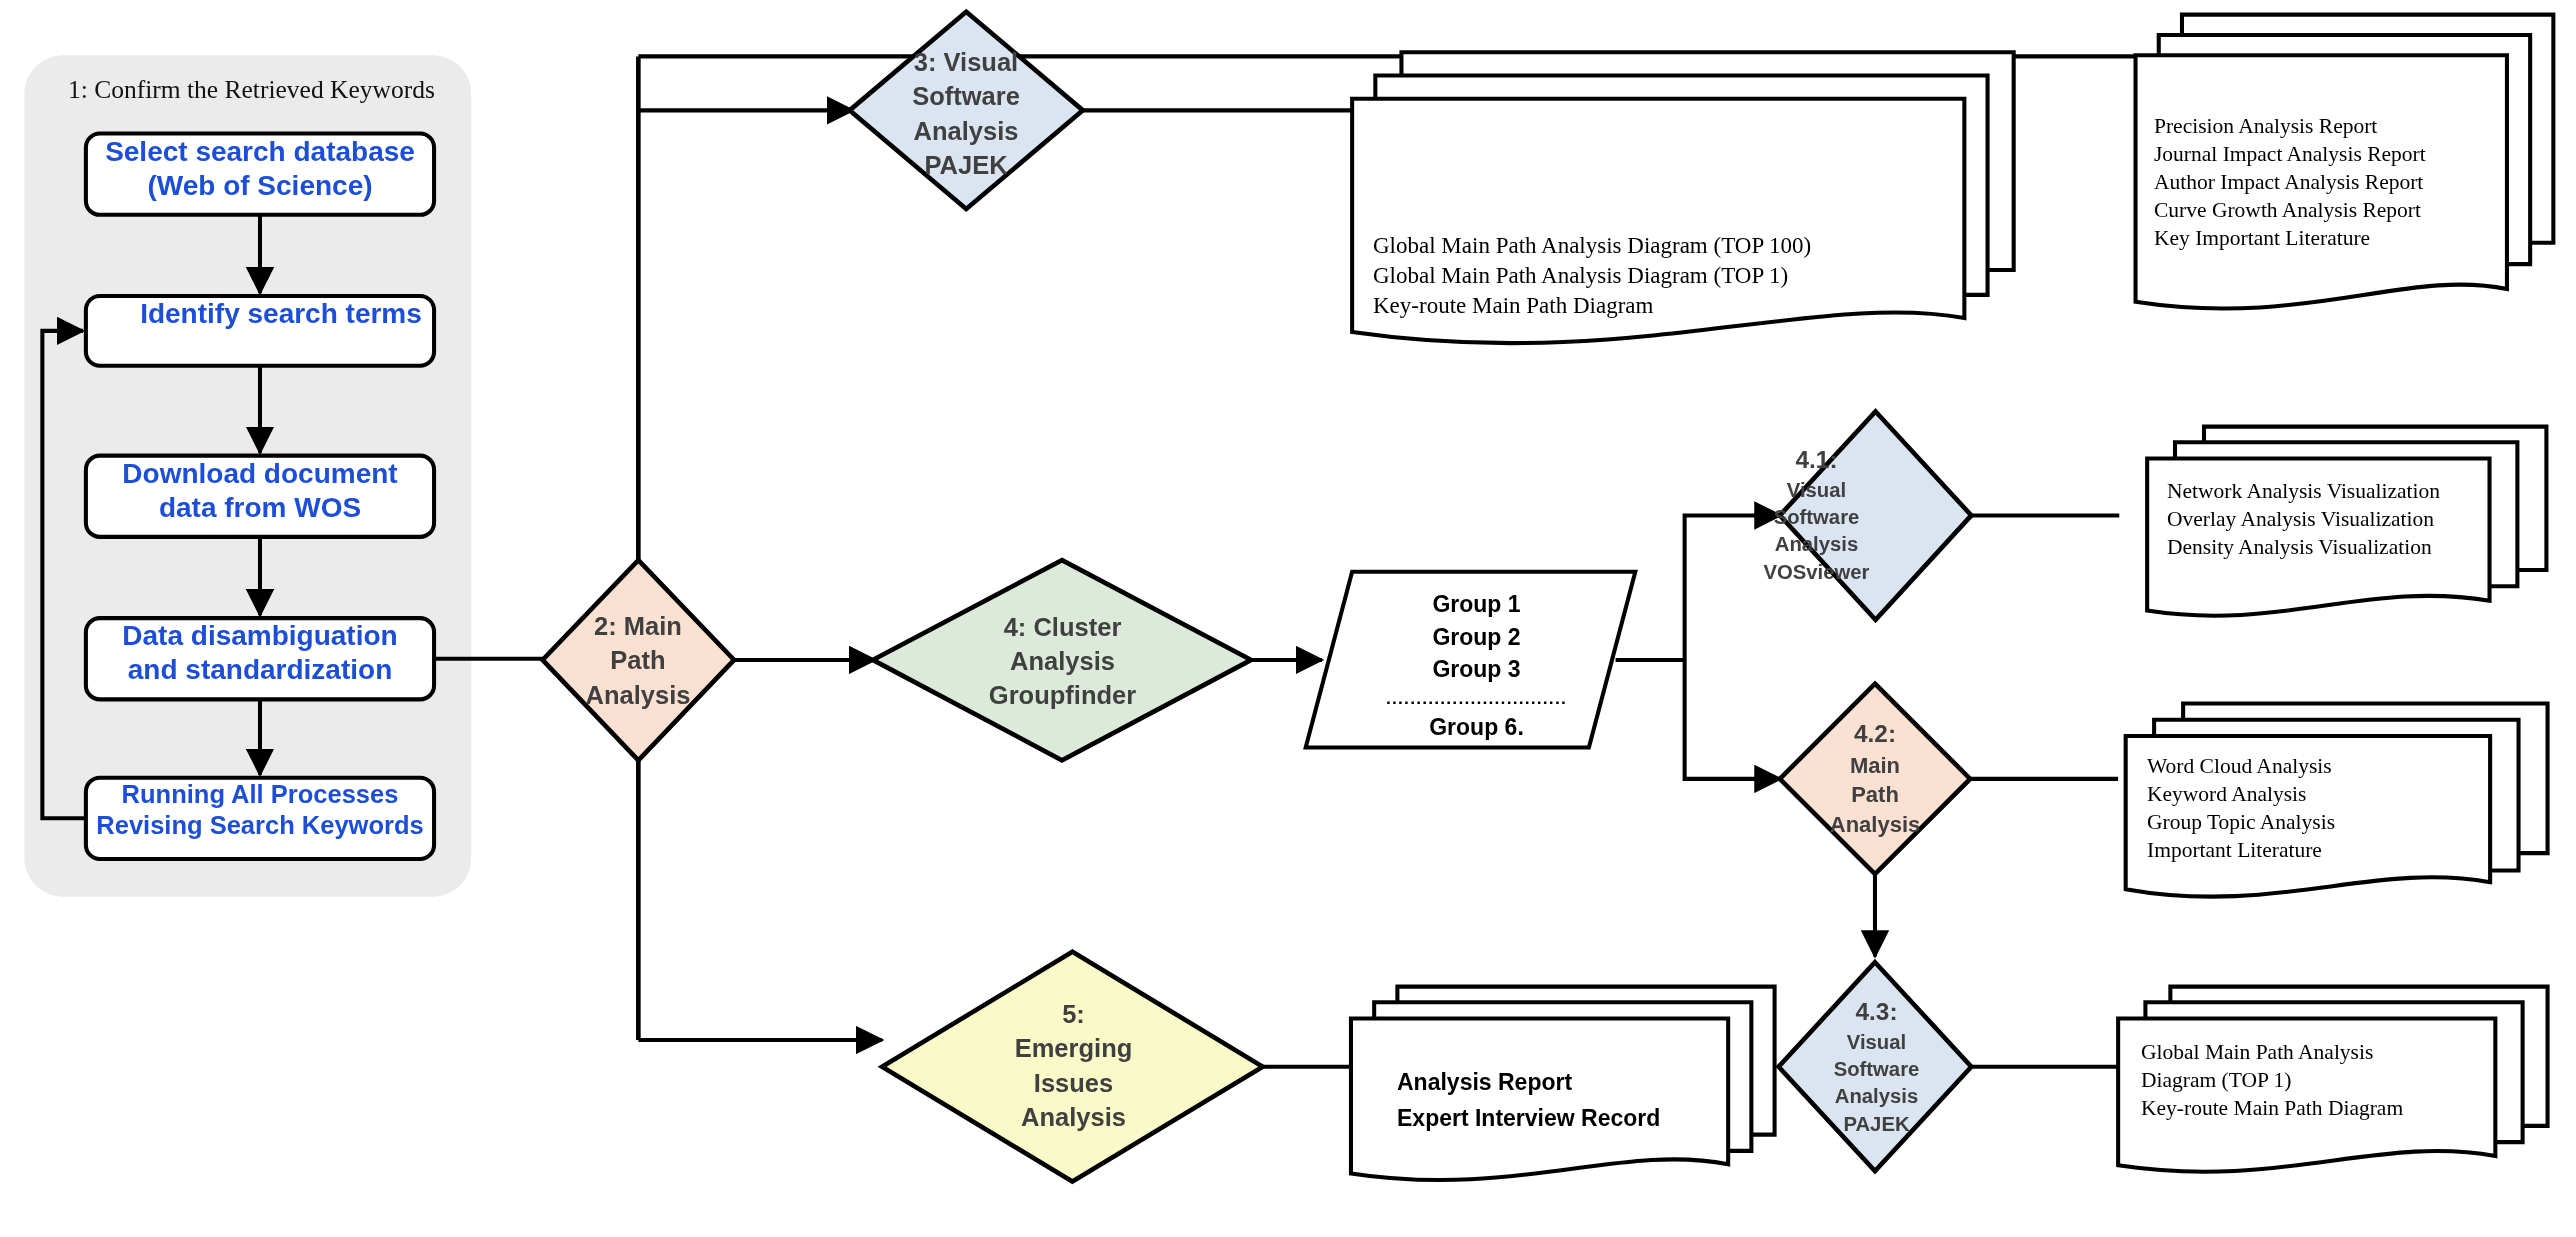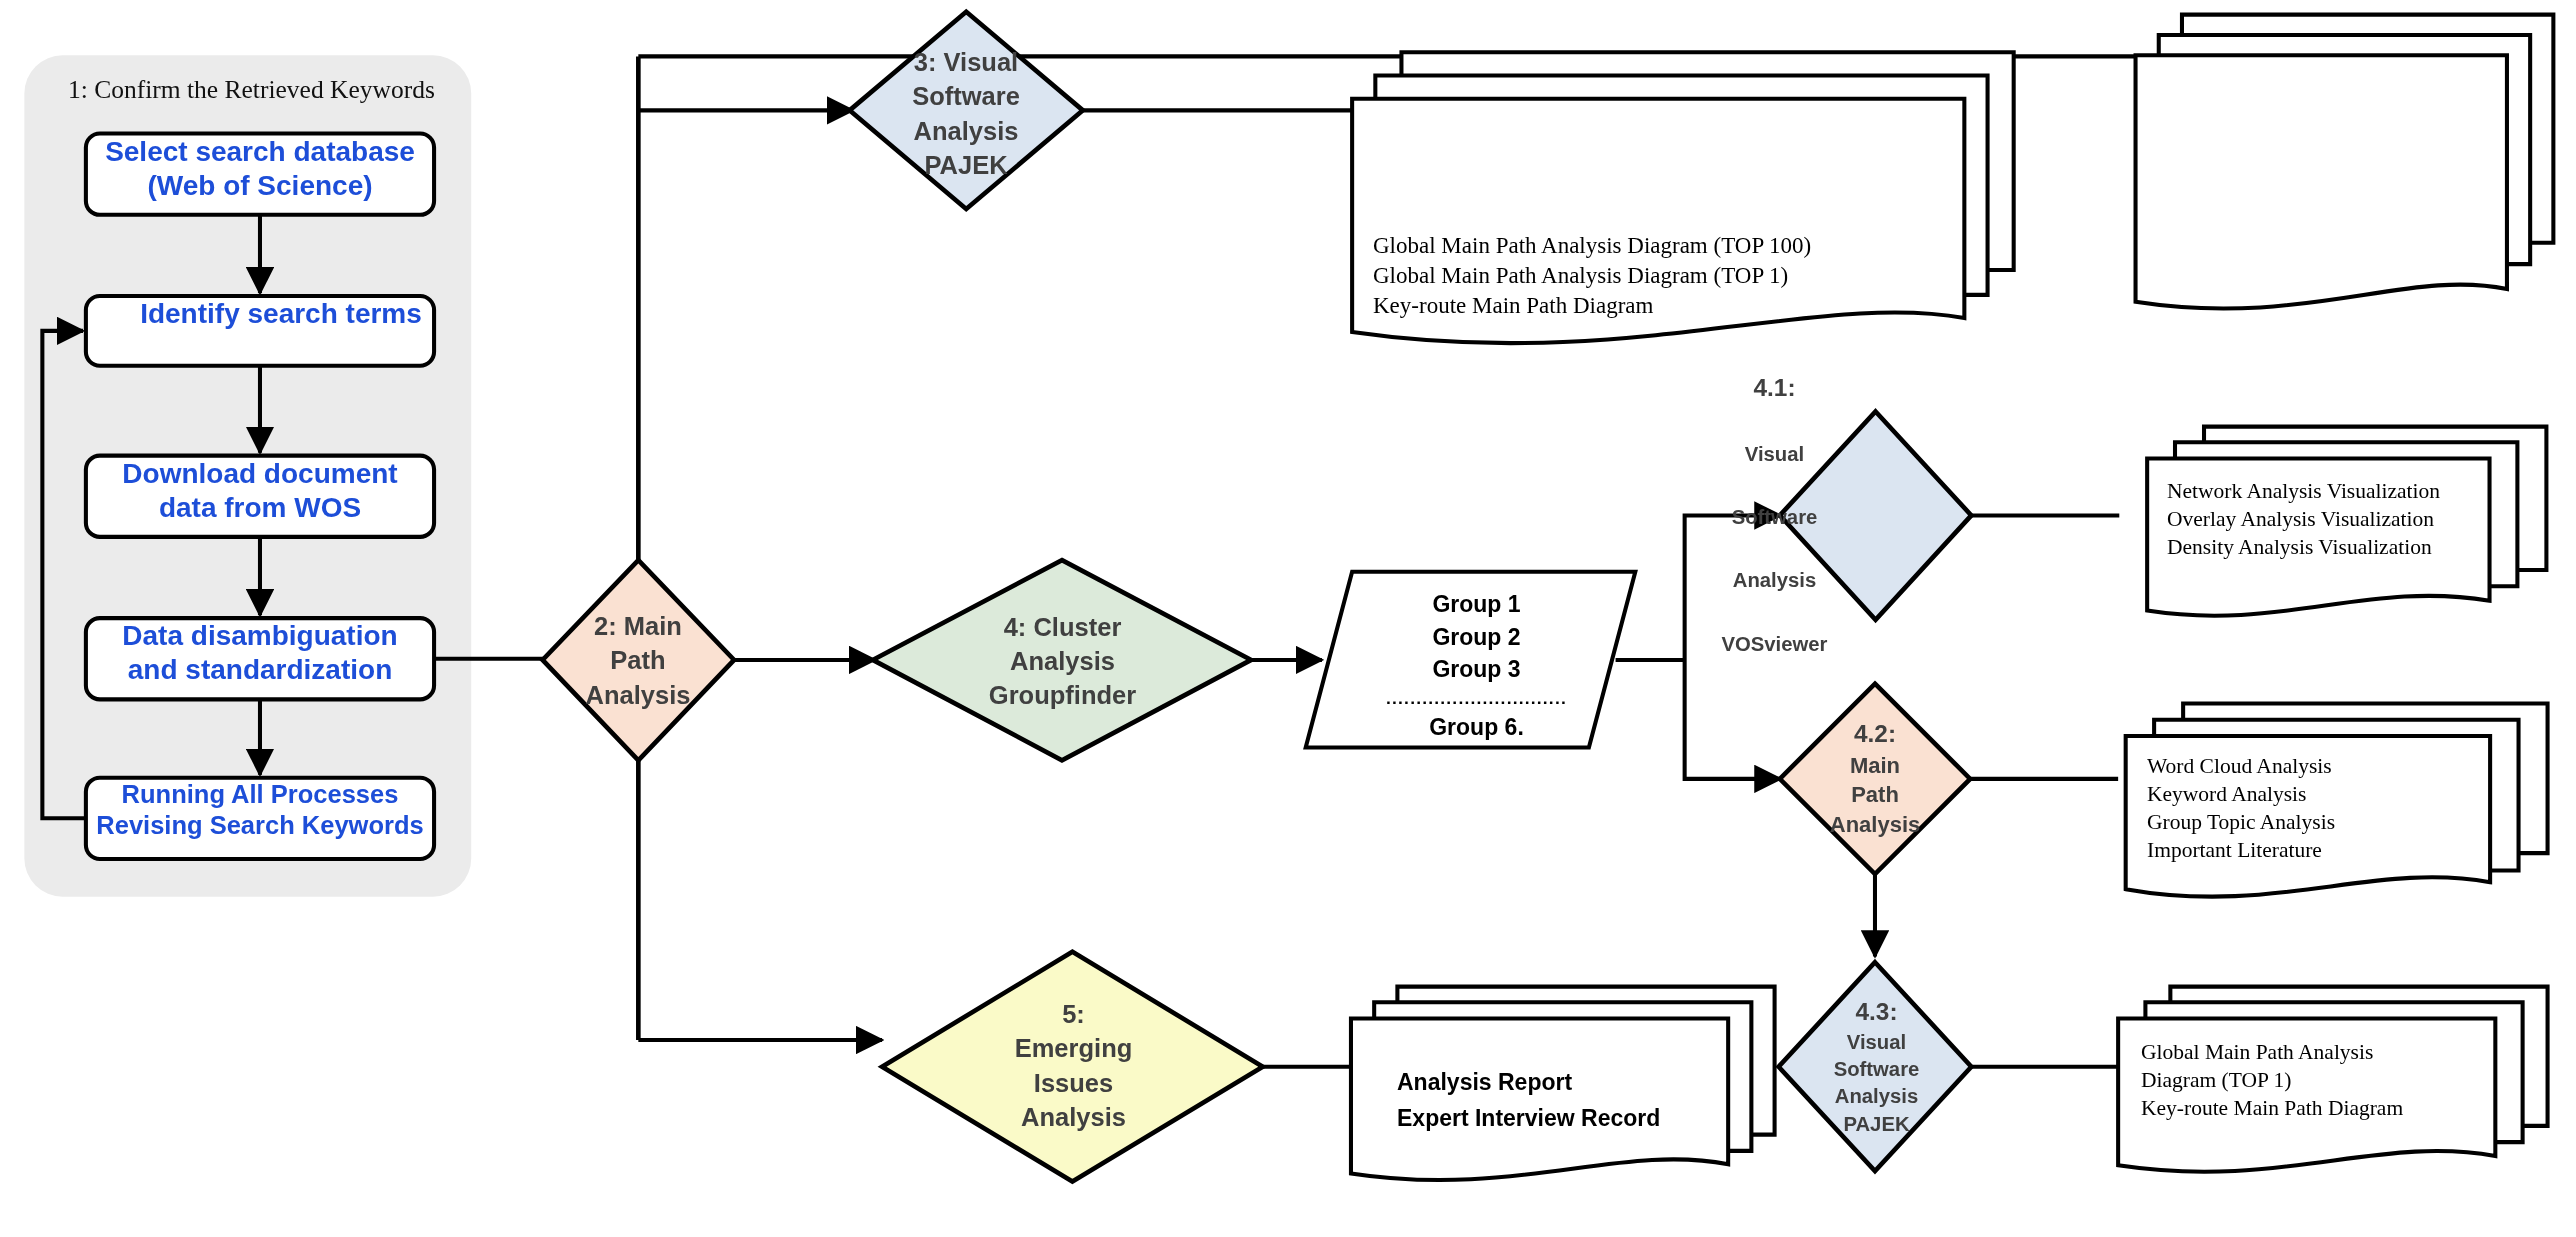--- a/index.html
+++ b/index.html
@@ -182,21 +182,21 @@
   <span>Groupfinder</span>
 </div>
 
 <div class="dia-lbl" style="left:969px;top:987px;width:209px;height:157px;font-size:25.5px;">
   <span>5:</span>
   <span>Emerging</span>
   <span>Issues</span>
   <span>Analysis</span>
 </div>
 
-<div class="dia-lbl" style="left:1692px;top:435px;width:165px;height:160px;font-size:20.3px;gap:36px;">
+<div class="dia-lbl" style="left:1734px;top:435px;width:165px;height:160px;font-size:20.3px;">
   <span style="font-size:24.4px;">4.1:</span>
   <span>Visual</span>
   <span>Software</span>
   <span>Analysis</span>
   <span>VOSviewer</span>
 </div>
 
 <div class="dia-lbl" style="left:1794px;top:706px;width:162px;height:145px;font-size:22px;">
   <span style="font-size:24.4px;">4.2:</span>
   <span>Main</span>
@@ -213,20 +213,27 @@
 </div>
 
 <div class="grp-text" style="left:1346px;top:580px;width:261px;">
   <div>Group 1</div>
   <div>Group 2</div>
   <div>Group 3</div>
   <div style="font-size:17.4px;letter-spacing:1.2px;">..............................</div>
   <div>Group 6.</div>
 </div>
 
+<div class="doc-text" style="left:2154px;top:113px;width:360px;">
+  <div>Precision Analysis Report</div>
+  <div>Journal Impact Analysis Report</div>
+  <div>Author Impact Analysis Report</div>
+  <div>Curve Growth Analysis Report</div>
+  <div>Key Important Literature</div>
+</div>
 
 <div class="doc-text" style="left:1373px;top:231px;width:598px;font-size:23px;">
   <div>Global Main Path Analysis Diagram (TOP 100)</div>
   <div>Global Main Path Analysis Diagram (TOP 1)</div>
   <div>Key-route Main Path Diagram</div>
 </div>
 
 <div class="doc-text" style="left:2167px;top:478px;width:331px;">
   <div>Network Analysis Visualization</div>
   <div>Overlay Analysis Visualization</div>

